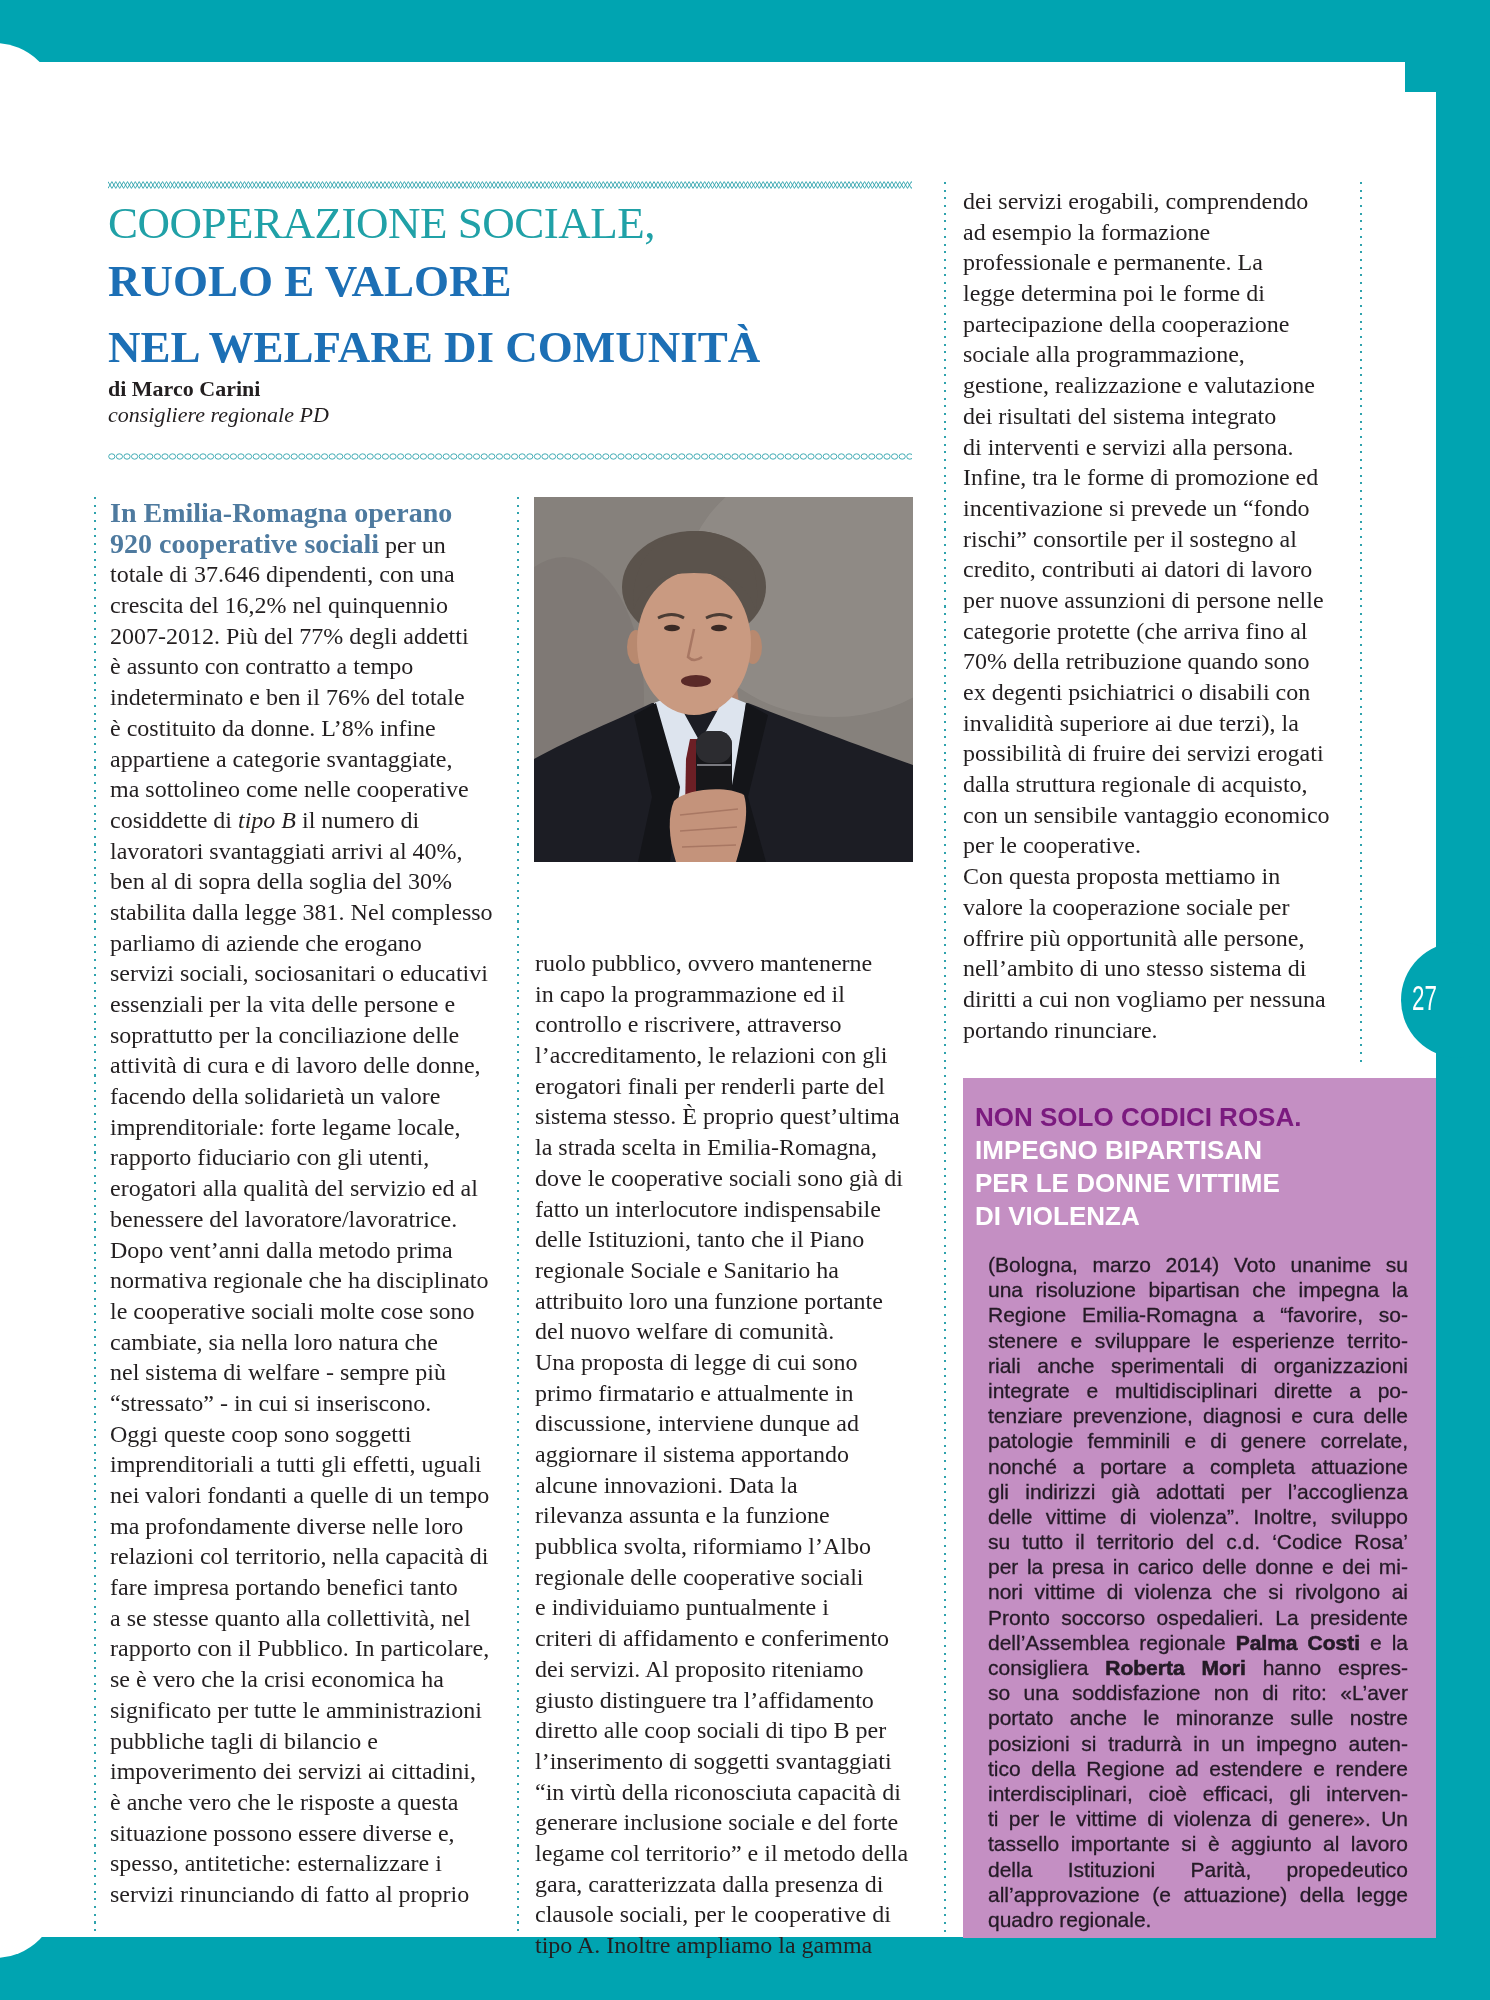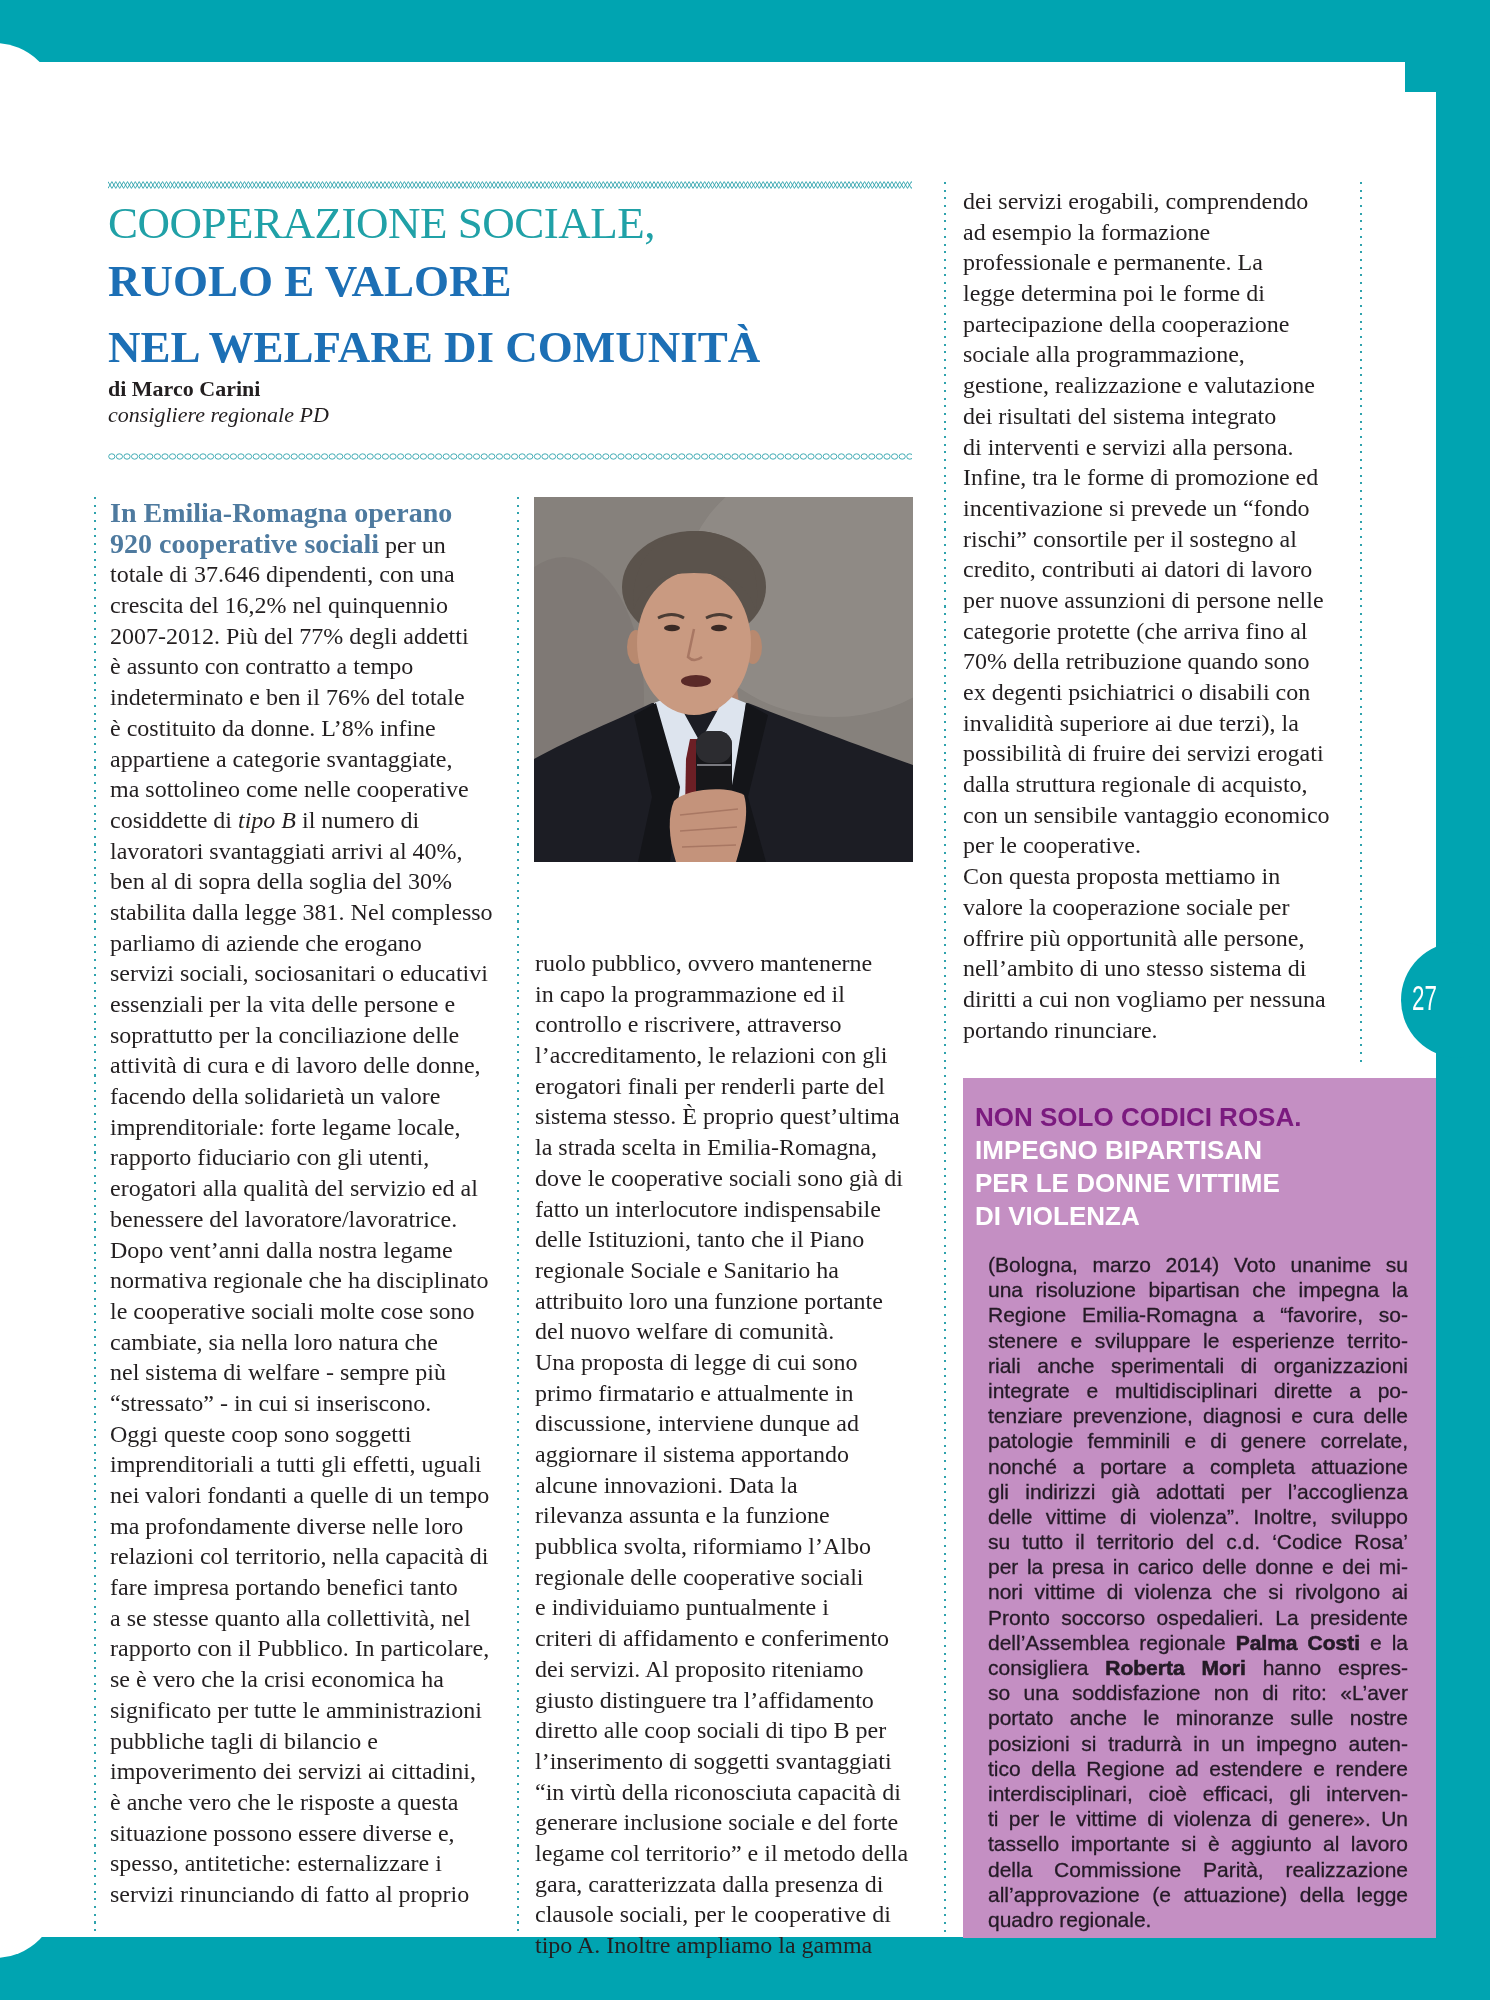--- a/index.html
+++ b/index.html
@@ -208,21 +208,21 @@
     <div class="ln">parliamo di aziende che erogano</div>
     <div class="ln">servizi sociali, sociosanitari o educativi</div>
     <div class="ln">essenziali per la vita delle persone e</div>
     <div class="ln">soprattutto per la conciliazione delle</div>
     <div class="ln">attività di cura e di lavoro delle donne,</div>
     <div class="ln">facendo della solidarietà un valore</div>
     <div class="ln">imprenditoriale: forte legame locale,</div>
     <div class="ln">rapporto fiduciario con gli utenti,</div>
     <div class="ln">erogatori alla qualità del servizio ed al</div>
     <div class="ln">benessere del lavoratore/lavoratrice.</div>
-    <div class="ln">Dopo vent’anni dalla nostra legame</div>
+    <div class="ln">Dopo vent’anni dalla metodo prima</div>
     <div class="ln">normativa regionale che ha disciplinato</div>
     <div class="ln">le cooperative sociali molte cose sono</div>
     <div class="ln">cambiate, sia nella loro natura che</div>
     <div class="ln">nel sistema di welfare - sempre più</div>
     <div class="ln">“stressato” - in cui si inseriscono.</div>
     <div class="ln">Oggi queste coop sono soggetti</div>
     <div class="ln">imprenditoriali a tutti gli effetti, uguali</div>
     <div class="ln">nei valori fondanti a quelle di un tempo</div>
     <div class="ln">ma profondamente diverse nelle loro</div>
     <div class="ln">relazioni col territorio, nella capacità di</div>
@@ -360,17 +360,17 @@
       <div class="ln">Pronto soccorso ospedalieri. La presidente</div>
       <div class="ln"><span>dell’Assemblea regionale </span><span class="seg-bold">Palma Costi</span><span> e la</span></div>
       <div class="ln"><span>consigliera </span><span class="seg-bold">Roberta Mori</span><span> hanno espres-</span></div>
       <div class="ln">so una soddisfazione non di rito: «L’aver</div>
       <div class="ln">portato anche le minoranze sulle nostre</div>
       <div class="ln">posizioni si tradurrà in un impegno auten-</div>
       <div class="ln">tico della Regione ad estendere e rendere</div>
       <div class="ln">interdisciplinari, cioè efficaci, gli interven-</div>
       <div class="ln">ti per le vittime di violenza di genere». Un</div>
       <div class="ln">tassello importante si è aggiunto al lavoro</div>
-      <div class="ln">della Commissione Parità, realizzazione</div>
+      <div class="ln">della Istituzioni Parità, propedeutico</div>
       <div class="ln">all’approvazione (e attuazione) della legge</div>
       <div class="ln">quadro regionale.</div>
     </div>
 </div>
 
 </body></html>

